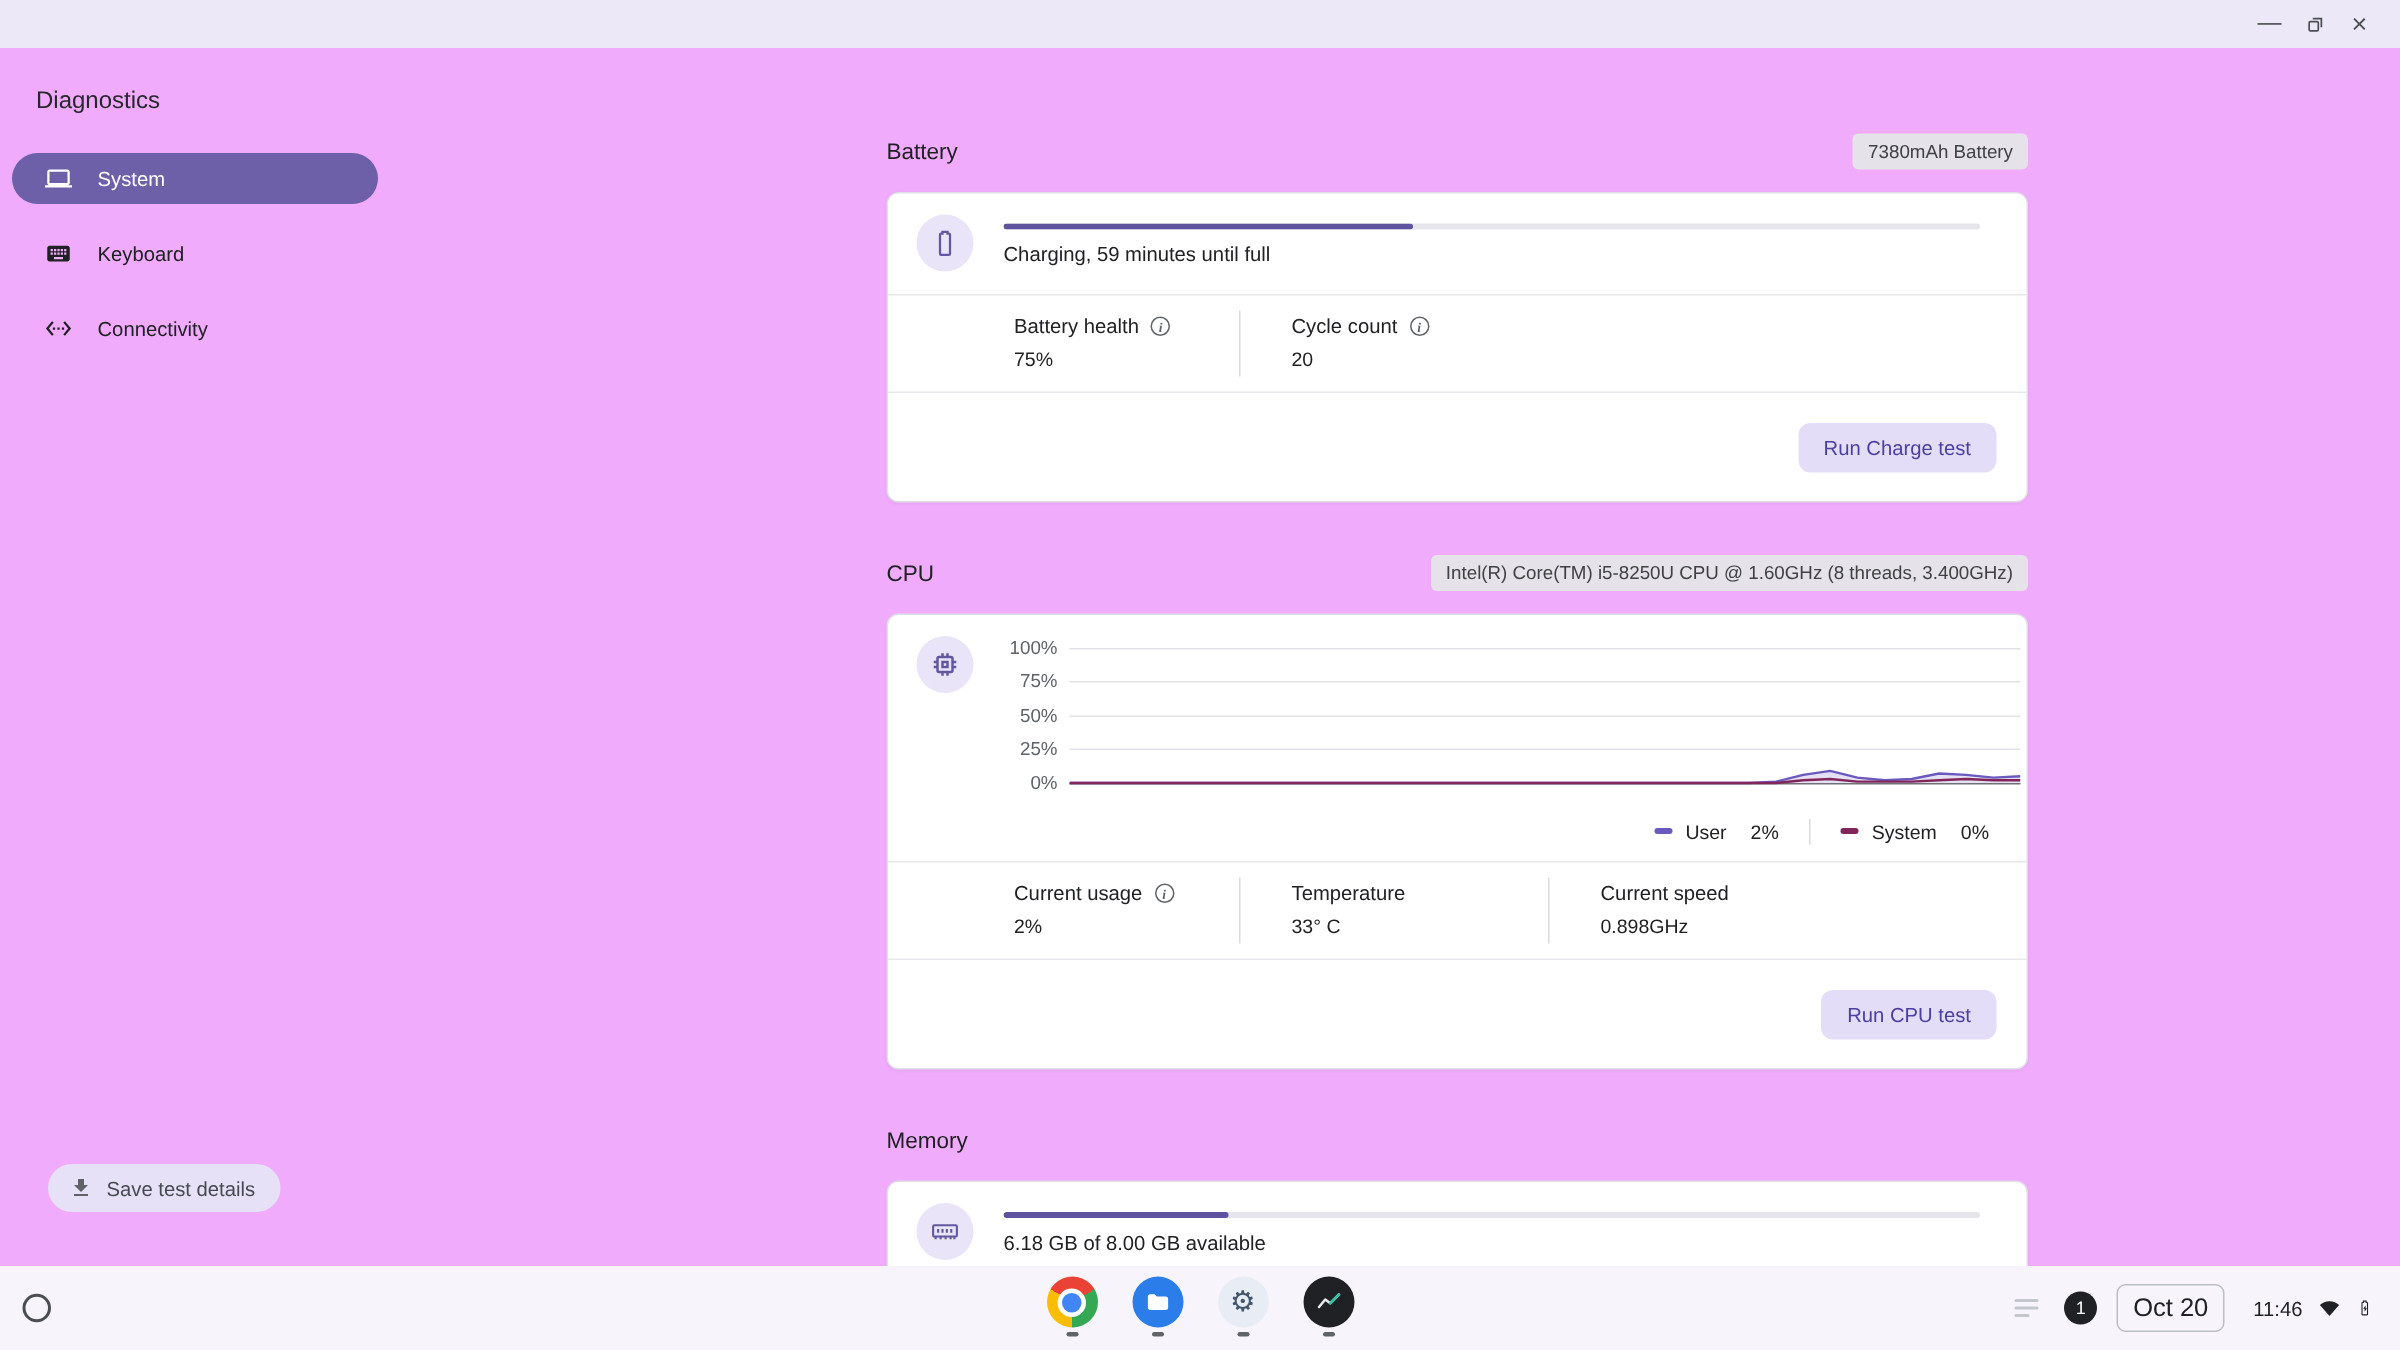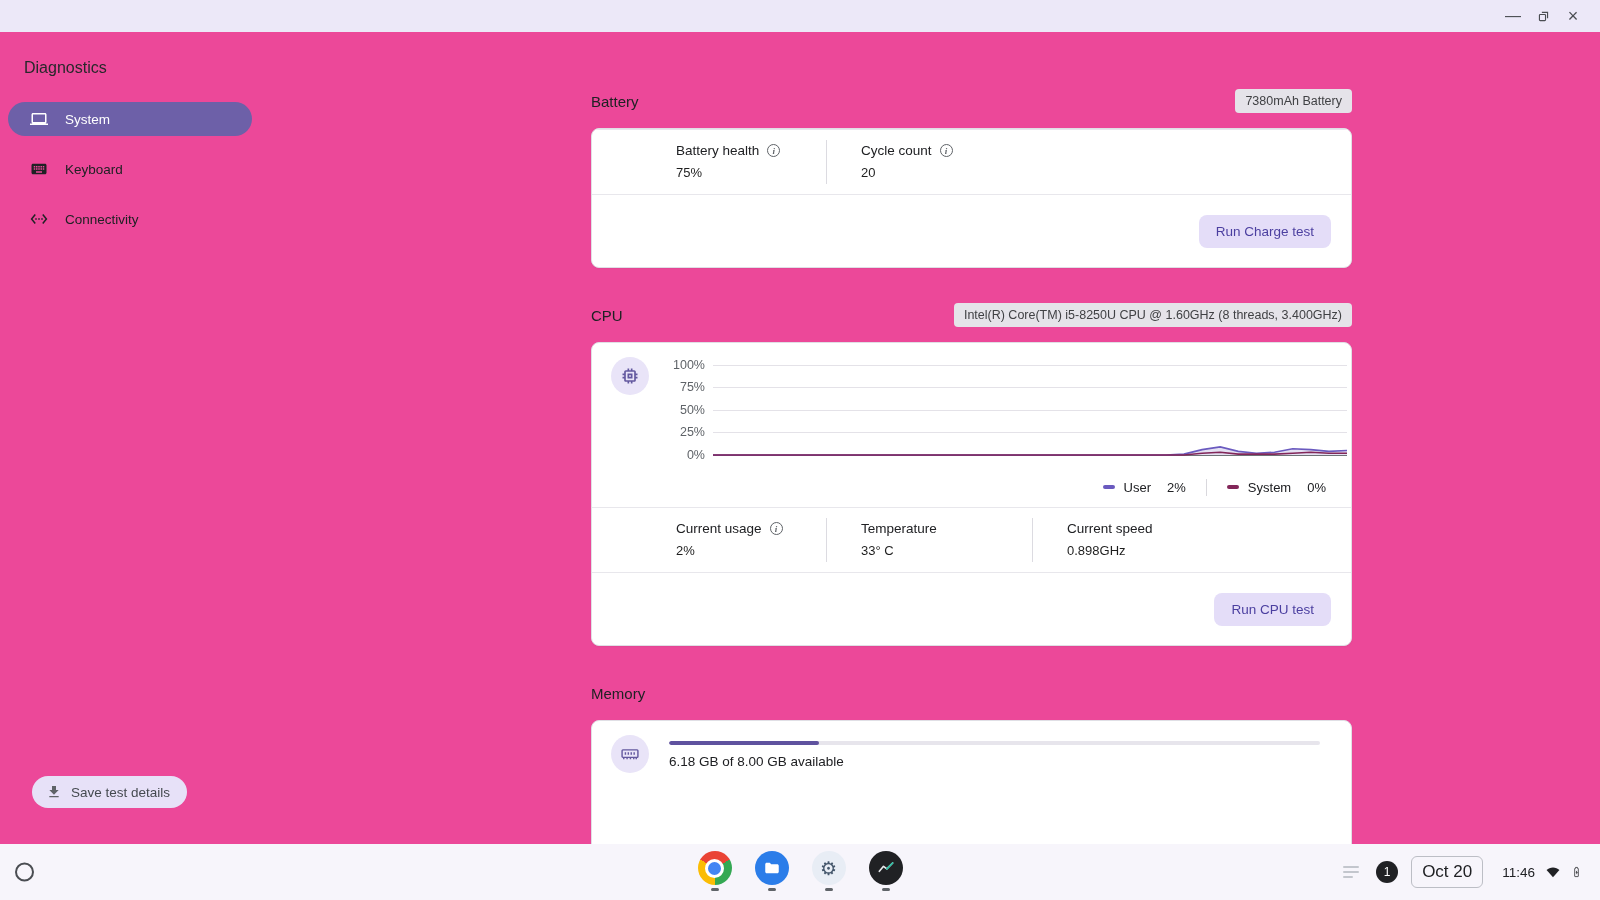--- a/index.html
+++ b/index.html
@@ -7,21 +7,21 @@
   body { font-family:"Liberation Sans", sans-serif; color:#202124; background:#fff; }
 
   .screen { position:relative; width:1600px; height:900px; overflow:hidden; background:#fff; }
 
   
   .titlebar { position:absolute; top:0; left:0; right:0; height:32px; background:#ece8f8; display:flex; align-items:center; justify-content:flex-end; padding-right:12px; }
   .win-btn { width:30px; height:28px; display:flex; align-items:center; justify-content:center; color:#4a4d52; font-size:16px; cursor:pointer; background:none; border:none; }
   .win-btn svg { display:block; }
 
   
-  .app { position:absolute; top:32px; left:0; right:0; bottom:56px; background:#ec4899; overflow:hidden; }
+  .app { position:absolute; top:32px; left:0; right:0; bottom:56px; background:#f0abfc; overflow:hidden; }
 
   
   .sidebar { position:absolute; top:0; left:0; bottom:0; width:280px; }
   .app-title { font-size:16px; font-weight:500; color:#27282b; margin:27px 0 0 24px; }
   .nav { margin-top:25px; display:flex; flex-direction:column; gap:16px; }
   .nav-item { margin-left:8px; width:244px; height:34px; border-radius:17px; display:flex; align-items:center; padding-left:22px; gap:17px; font-size:13.5px; font-weight:500; color:#202124; cursor:pointer; }
   .nav-item .nav-ico { width:18px; height:18px; display:flex; align-items:center; justify-content:center; }
   .nav-item.selected { background:#6d60a8; color:#fff; }
   .nav-item svg { width:18px; height:18px; }
 
@@ -156,20 +156,33 @@
     </aside>
 
     <main class="content">
 
       <section class="section">
         <div class="section-head">
           <h2 class="section-title">Battery</h2>
           <span class="badge">7380mAh Battery</span>
         </div>
         <div class="card">
+          <div class="gauge-row">
+            <div class="icon-circle">
+              <svg viewBox="0 0 24 24" fill="none" stroke="currentColor" stroke-width="1.8">
+                  <path d="M15.17 4.5H14V3h-4v1.5H8.83c-.46 0-.83.37-.83.83v15.34c0 .46.37.83.83.83h6.34c.46 0 .83-.37.83-.83V5.33c0-.46-.37-.83-.83-.83z"></path>
+                </svg>
+            </div>
+            <div class="gauge-body">
+              <div class="track">
+                <div class="fill" style="width: 42%;"></div>
+              </div>
+              <div class="gauge-text">Charging, 59 minutes until full</div>
+            </div>
+          </div>
           <div class="stats-row">
             <div class="stat-cell">
               <div class="stat-label-row">
                 <span>Battery health</span>
                 <span class="info-icon"></span>
               </div>
               <div class="stat-value">75%</div>
             </div>
             <div class="stat-cell">
               <div class="stat-label-row">

